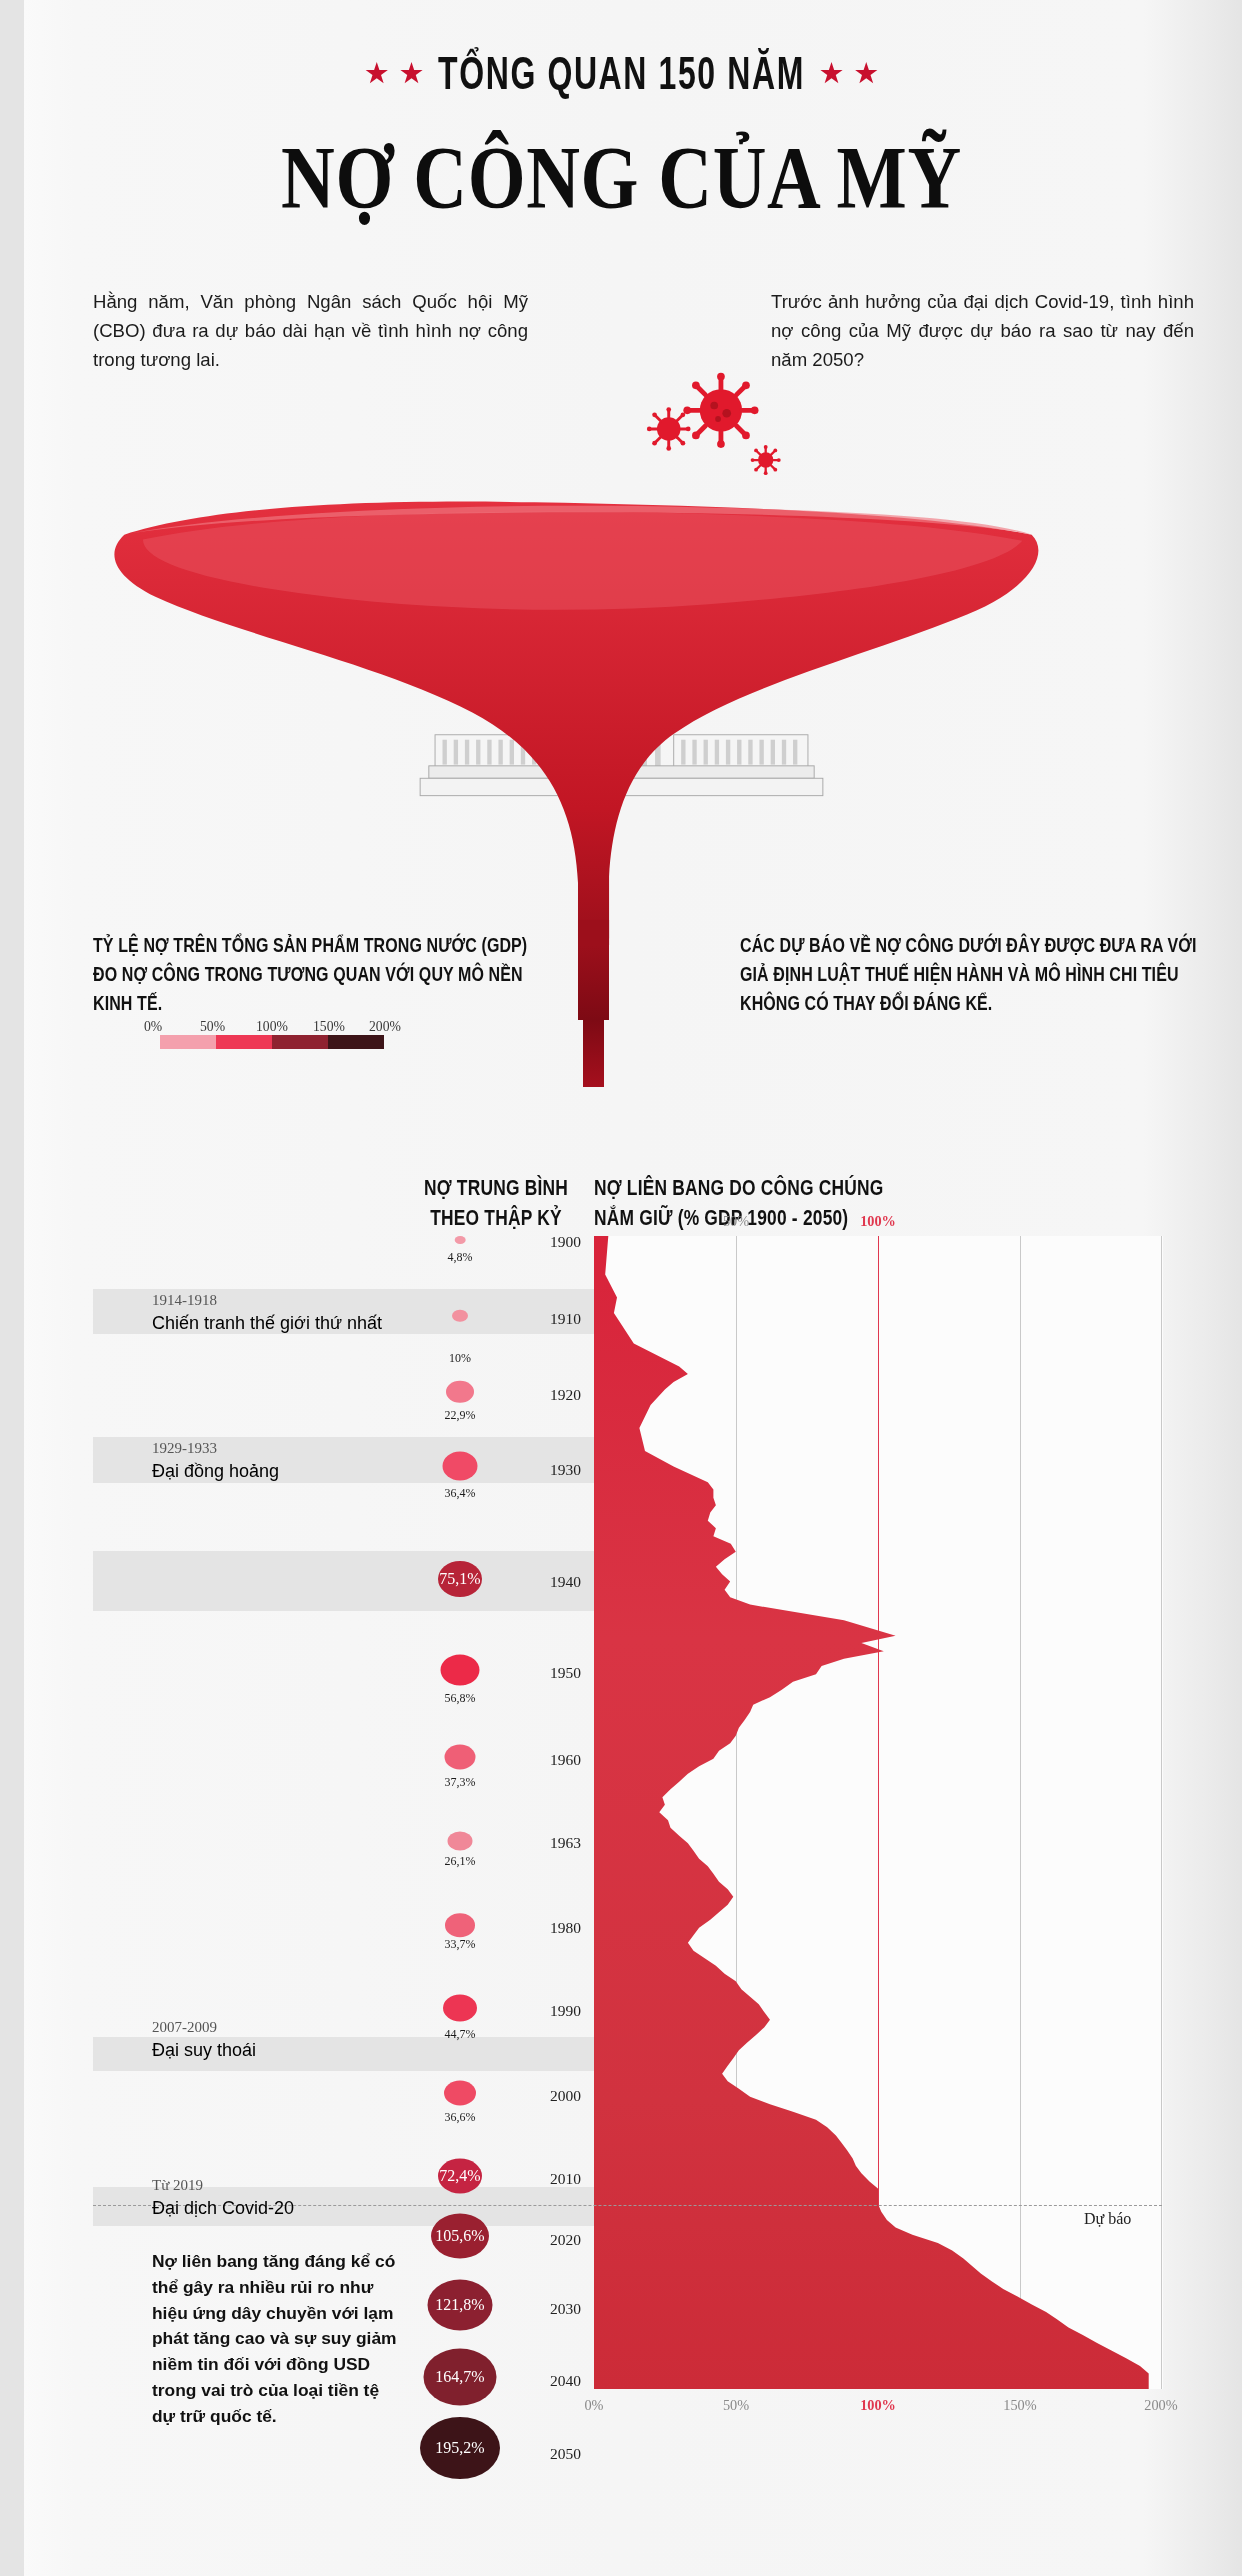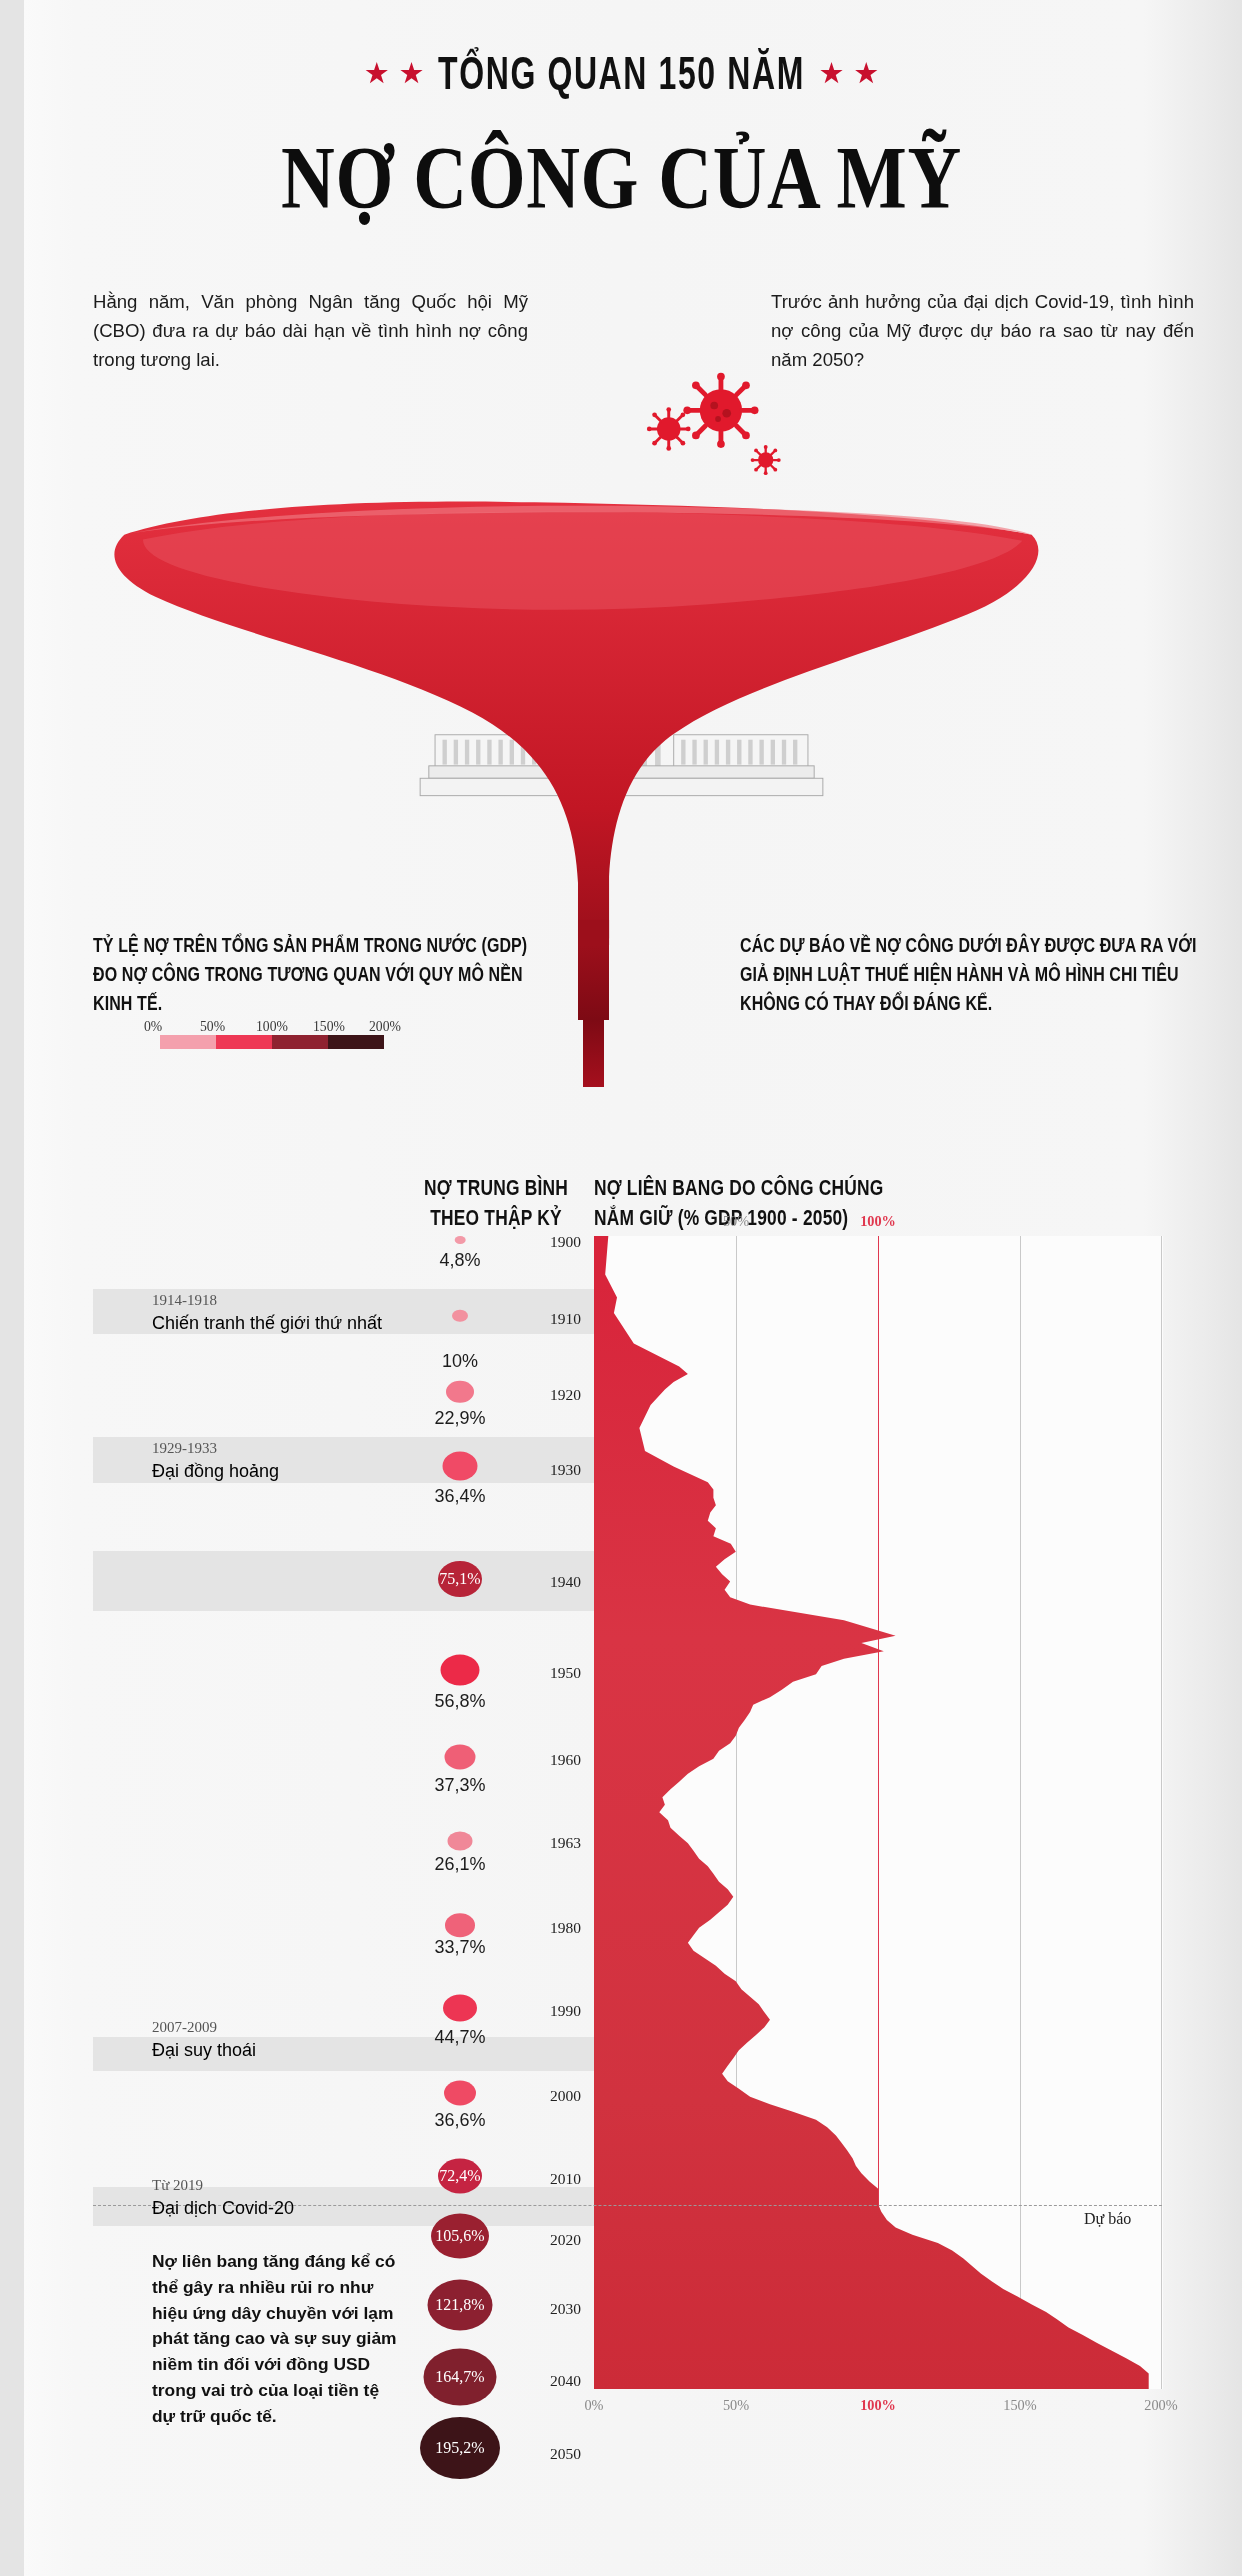--- a/index.html
+++ b/index.html
@@ -95,21 +95,21 @@
   .area-wrap { position:absolute; left:0; top:0; width:100%; height:100%; }
 
   
   .band { position:absolute; left:93px; width:1069px; background:#e4e4e4; }
   .yearlab { position:absolute; left:531px; width:50px; text-align:right;
     font-size:15.5px; color:#222; font-family:"Liberation Serif",serif; }
 
   .bub { position:absolute; border-radius:50%; transform:translate(-50%,-50%); }
   .bubval-out {
     position:absolute; transform:translate(-50%,0);
-    font-size:18px; color:#1c1c1c; font-family:Liberation Sans, sans-serif; white-space:nowrap;
+    font-size:12px; color:#1c1c1c; font-family:Liberation Serif, serif; white-space:nowrap;
   }
   .bubval-in {
     position:absolute; transform:translate(-50%,-50%);
     font-size:16px; color:#fff; font-family:"Liberation Serif",serif; white-space:nowrap;
   }
 
   .evt { position:absolute; left:152px; width:348px; }
   .evt .yr { font-size:15px; color:#555; font-family:"Liberation Serif",serif; line-height:1.3;}
   .evt .nm { font-size:18px; color:#000; font-weight:normal; line-height:1.35; }
 
@@ -141,21 +141,21 @@
       </div>
       <div class="kicker-text">TỔNG QUAN 150 NĂM</div>
       <div class="stars">
         <span class="star-glyph">★</span>
         <span class="star-glyph">★</span>
       </div>
     </div>
     <div class="bigtitle">NỢ CÔNG CỦA MỸ</div>
   </div>
 
-  <div class="intro-l">Hằng năm, Văn phòng Ngân tăng Quốc hội Mỹ (CBO) đưa ra dự báo dài hạn về tình hình nợ công trong tương lai.</div>
+  <div class="intro-l">Hằng năm, Văn phòng Ngân sách Quốc hội Mỹ (CBO) đưa ra dự báo dài hạn về tình hình nợ công trong tương lai.</div>
   <div class="intro-r">Trước ảnh hưởng của đại dịch Covid-19, tình hình nợ công của Mỹ được dự báo ra sao từ nay đến năm 2050?</div>
 
   <div class="stage">
     <svg width="1243" height="684" viewBox="0 0 2000 1100">
       <defs>
         <linearGradient id="funnelGrad" x1="0" y1="0" x2="1" y2="0">
           <stop offset="0%" stop-color="#d8202f"></stop>
           <stop offset="45%" stop-color="#e23040"></stop>
           <stop offset="100%" stop-color="#a8121d"></stop>
         </linearGradient>

